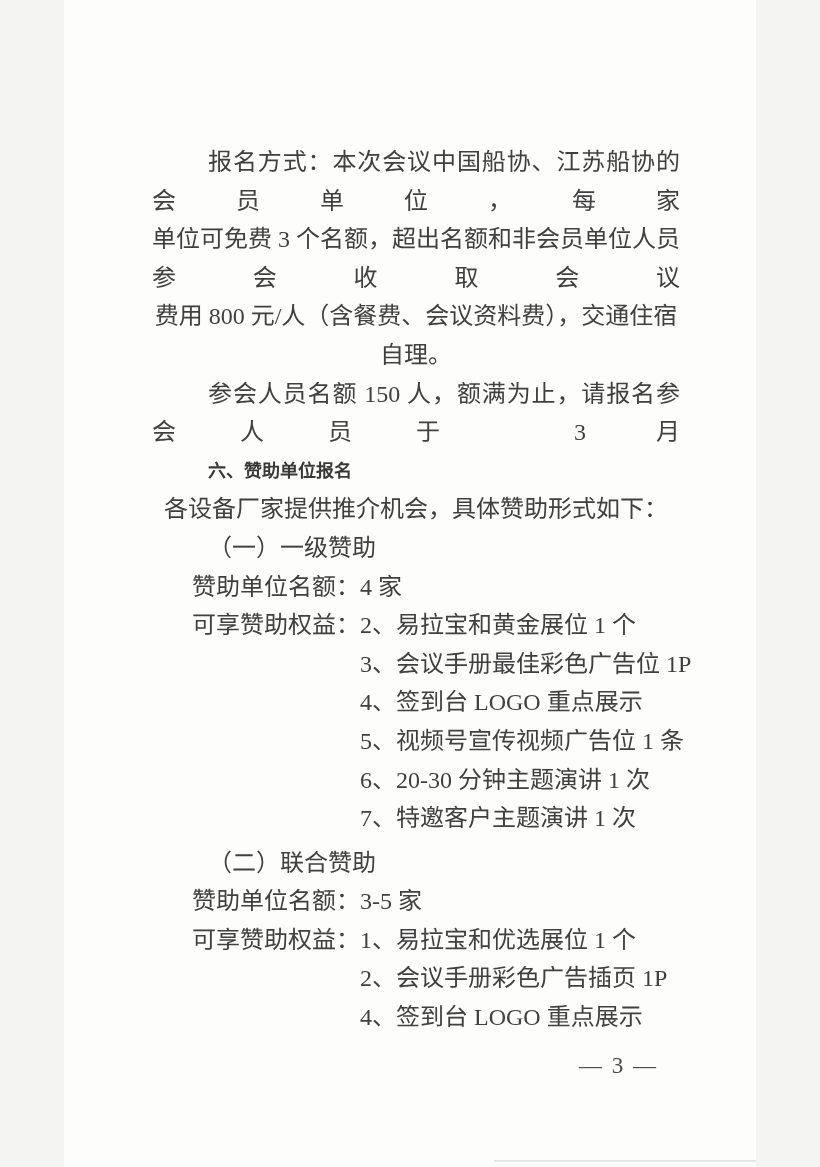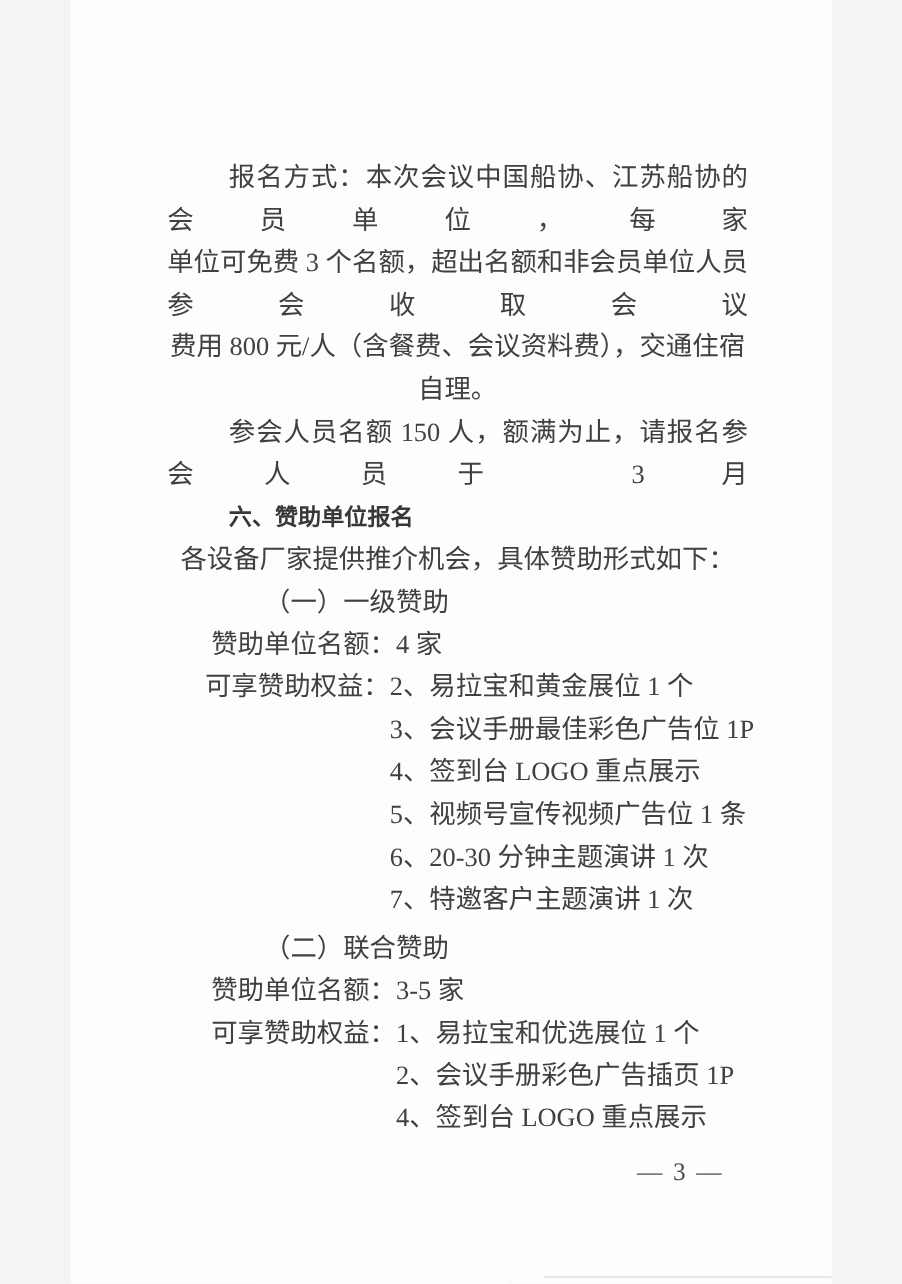--- a/index.html
+++ b/index.html
@@ -29,32 +29,31 @@
     text-align-last: justify;
   }
   
   .ind { text-indent: 56px; }
 
   .sec-heading {
     font-family: "Liberation Sans", "DejaVu Sans", sans-serif;
     font-weight: bold;
     color: #383838;
     margin-left: 56px;
-    font-size: 21px;
+    font-size: 18px;
   }
-  .tier-title { margin-left: 88px; }
+  .tier-title { margin-left: 56px; }
 
   .quota-row { margin-left: 40px; }
   .quota-row .label, .quota-row .value { display: inline; }
 
   .benefits-row {
     margin-left: 40px;
     display: flex;
     align-items: flex-start;
-    justify-content: center;
   }
   .benefits-row .label { flex: 0 0 auto; white-space: nowrap; }
   .benefit-list { flex: 1 1 auto; }
   .benefit-item { display: block; white-space: nowrap; }
 
   .tier2-block { margin-top: 6px; }
 
   .page-number {
     margin-top: 14px;
     text-align: right;

